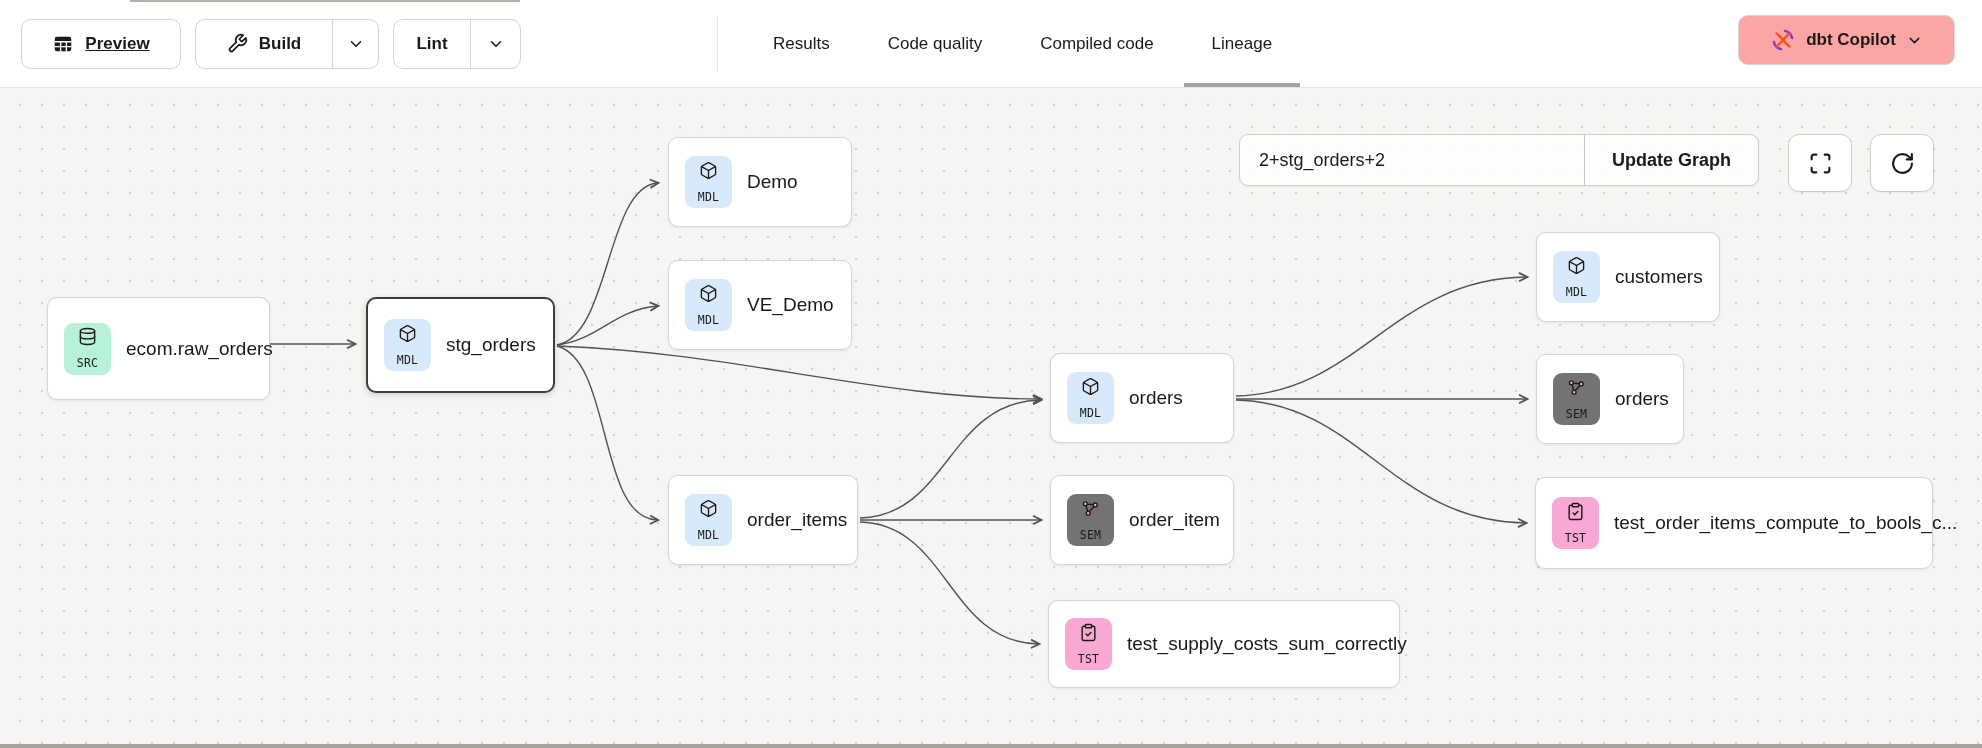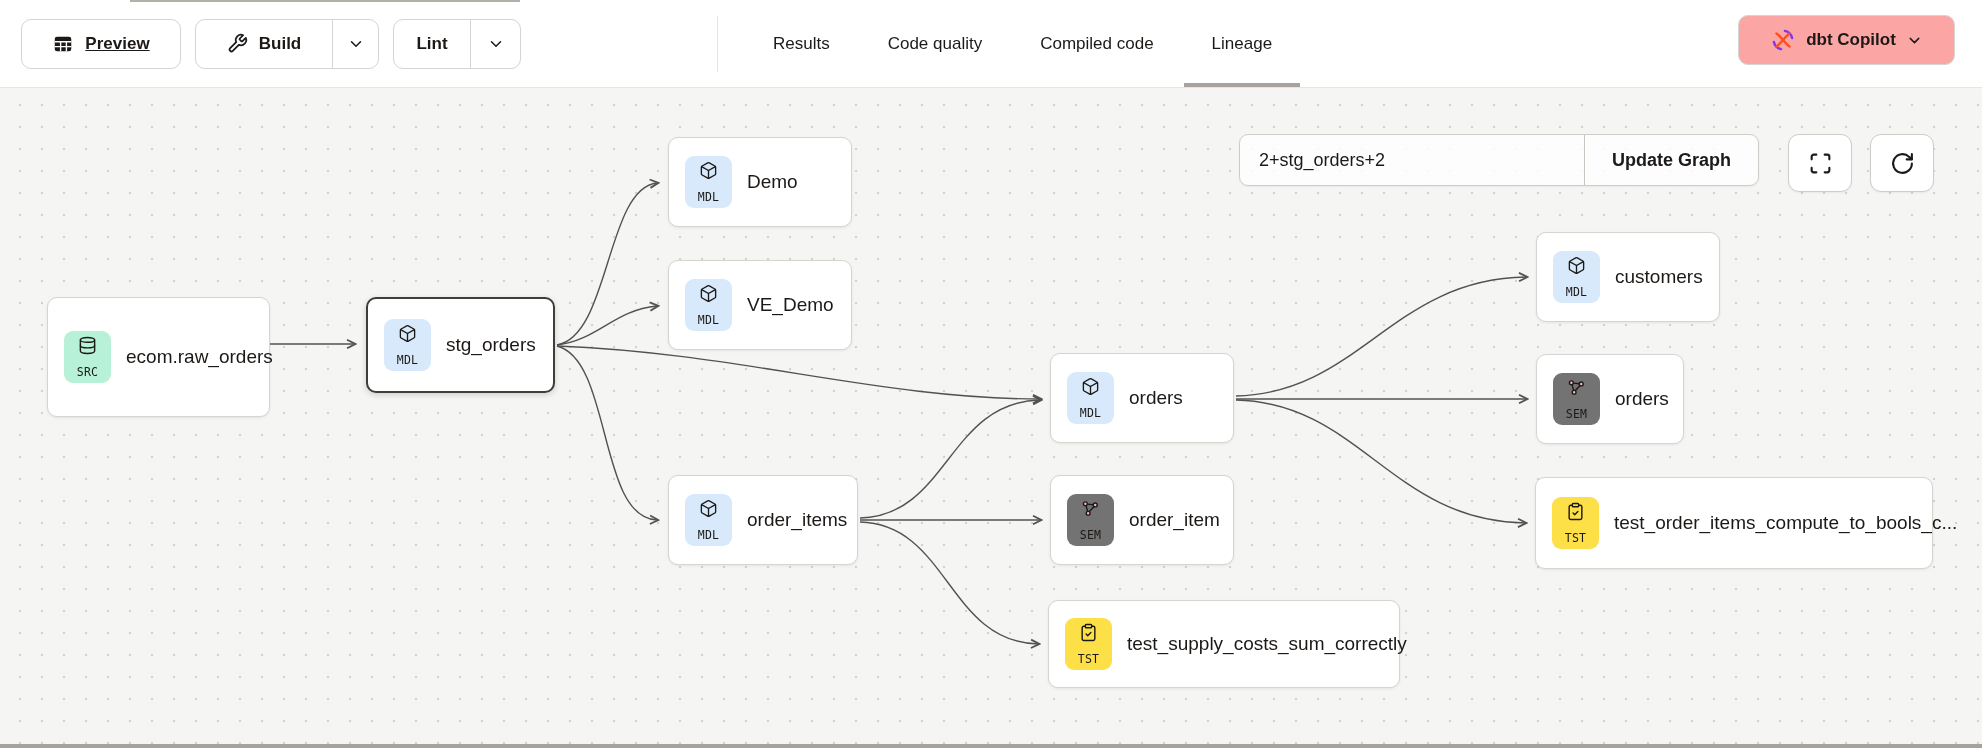--- a/index.html
+++ b/index.html
@@ -31,21 +31,21 @@
   .edges { position:absolute; left:0; top:0; }
   .bottom-line { position:absolute; left:0; bottom:0; width:100%; height:4px; background:#a6a29c; }
 
   .node { position:absolute; background:#fff; border:1.5px solid #d7d4d1; border-radius:10px;
     box-shadow:0 1px 3px rgba(0,0,0,.07); display:flex; align-items:center; gap:15px;
     padding:0 16px; cursor:pointer; }
   .node.selected { border:2.5px solid #3f3c39; box-shadow:0 2px 6px rgba(0,0,0,.16); }
   .badge { width:47px; height:52px; border-radius:9px; flex:none; display:flex; flex-direction:column;
     align-items:center; justify-content:center; gap:10px; }
   .badge.src { background:#b6f1d8; } .badge.mdl { background:#d8e9fb; }
-  .badge.sem { background:#737373; } .badge.tst { background:#fde047; }
+  .badge.sem { background:#737373; } .badge.tst { background:#f9a8d4; }
   .badge svg { width:19px; height:19px; }
   .badge-label { font-family:"DejaVu Sans Mono", monospace; font-size:11.5px; letter-spacing:.2px; }
   .node-label { font-size:19px; white-space:nowrap; }
 
   .selector-group { position:absolute; left:1204px; top:46px; height:52px; display:flex;
     border:1px solid #d0cdc9; border-radius:9px; background:rgba(255,255,255,.82);
     box-shadow:0 1px 2px rgba(0,0,0,.05);margin-left:35px; }
   .selector-input { width:344px; border:none; outline:none; background:transparent; padding:0 19px;
     font-family:"Liberation Sans", sans-serif; font-size:18px; color:#1c1917; }
   .update-btn { border:none; border-left:1px solid #c9c6c2; background:transparent; padding:0 27px;
@@ -141,21 +141,21 @@
       <path d="M557 258 C612 272 598 430 657 432"></path>
       <path d="M860 430 C948 428 948 314 1040 312"></path>
       <path d="M860 432 L1040 432"></path>
       <path d="M860 434 C948 436 948 554 1038 556"></path>
       <path d="M1236 308 C1360 305 1392 191 1526 189"></path>
       <path d="M1236 311 C1330 311 1420 311 1526 311"></path>
       <path d="M1236 312 C1360 315 1392 433 1525 435"></path>
     </g>
   </svg>
 
-  <div class="node" style="left:47px;top:209px;width:223px;height:120px">
+  <div class="node" style="left:47px;top:209px;width:223px;height:103px">
     <span class="badge src">
       <svg viewBox="0 0 24 24" fill="none" stroke="#1c1917" stroke-width="1.8" stroke-linecap="round" stroke-linejoin="round">
         <ellipse cx="12" cy="5" rx="9" ry="3"></ellipse>
           <path d="M3 5v14a9 3 0 0 0 18 0V5"></path>
           <path d="M3 12a9 3 0 0 0 18 0"></path>
       </svg>
       <span class="badge-label">SRC</span>
     </span>
     <span class="node-label">ecom.raw_orders</span>
   </div>

